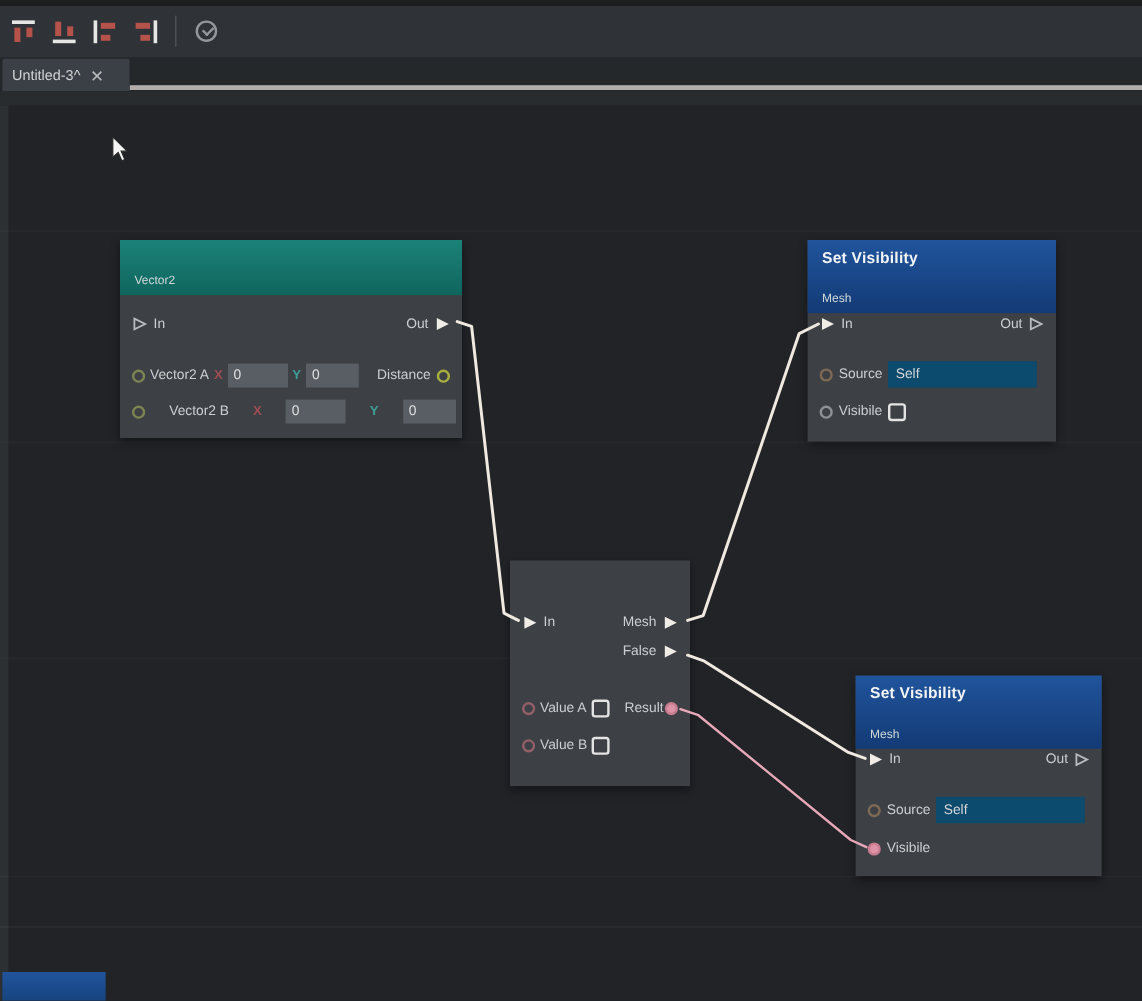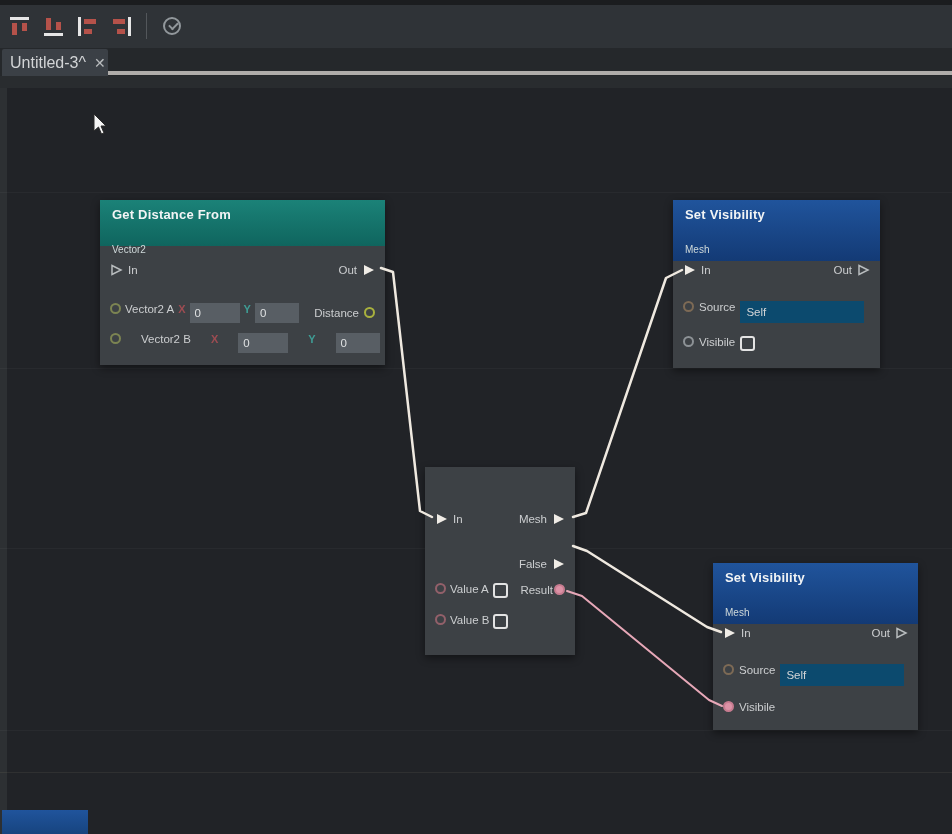--- a/index.html
+++ b/index.html
@@ -34,42 +34,42 @@
   .tool-sep { width:1px; height:26px; background:#53575b; margin:0 4px; }
   .check-circle { width:18px; height:18px; border:2px solid #9298 9c; border:2px solid #92989c;
                   border-radius:50%; position:relative; }
   .check-circle::after { content:""; position:absolute; left:4px; top:3px; width:7px; height:4px;
                   border-left:2px solid #92989c; border-bottom:2px solid #92989c; transform:rotate(-45deg); }
 
   
   .tabbar { position:absolute; left:0; top:48px; width:952px; height:28px; background:#25282b; }
   .tab { position:absolute; left:2px; top:1px; width:106px; height:27px; background:#3b4046;
          display:flex; align-items:center; padding:0 8px; gap:8px; border-radius:2px 2px 0 0; }
-  .tab-label { color:#d2d4d6; font-size:16px; white-space:nowrap; }
+  .tab-label { color:#d2d4d6; font-size:12px; white-space:nowrap; }
   .tab-close { color:#b9bcbe; font-size:14px; line-height:1; }
   .tab-strip { position:absolute; left:108px; right:0; top:23px; height:4px; background:#b0adaa; }
   .subtabgap { position:absolute; left:0; top:76px; width:952px; height:12px; background:#292c2f; }
 
   
   .canvas { position:absolute; left:0; top:88px; width:952px; height:746px; background:#212327; }
   .canvas-leftstrip { position:absolute; left:0; top:0; width:7px; height:100%; background:#2d3033; }
   .gridline { position:absolute; left:0; right:0; height:1px; background:rgba(255,255,255,0.035); }
   .gridline.g5 { background:rgba(175,165,140,0.10); }
 
   
   .node { position:absolute; background:#3d4145; box-shadow:0 3px 8px rgba(0,0,0,0.45); z-index:2; }
   .node-header { position:absolute; left:0; top:0; right:0; padding:7px 12px 0 12px; }
   .node-title { font-size:13px; font-weight:bold; color:#f2f4f5; letter-spacing:.2px; }
   .node-sub { font-size:10px; color:#cfd9da; margin-top:22px; }
   .hdr-teal   { height:46px; background:linear-gradient(180deg,#1b8278,#0f655e); }
   .hdr-blue   { height:61px; background:linear-gradient(180deg,#20549c,#133a75); }
   .hdr-purple { height:30px; background:linear-gradient(180deg,#6f57a5,#584488); }
   .row { position:absolute; left:0; right:0; height:20px; padding:0 10px;
          display:flex; align-items:center; }
-  .grp { display:flex; align-items:flex-start; gap:5px; }
+  .grp { display:flex; align-items:center; gap:5px; }
   .grp.right { margin-left:auto; }
   .plabel { font-size:11.5px; color:#ccced0; white-space:nowrap; }
   .axis { font-size:11px; font-weight:bold; }
   .axis.x { color:#9e4c52; }
   .axis.y { color:#3f9d95; }
 
   
   .tri { display:block; }
   .circ { width:11px; height:11px; border-radius:50%; border:2px solid #8d9296; flex:0 0 auto; }
   .circ.green { border-color:#7c8452; }
@@ -147,21 +147,20 @@
     <div class="canvas-leftstrip"></div>
     <div class="gridline" style="top:104px"></div>
     <div class="gridline" style="top:280px"></div>
     <div class="gridline" style="top:460px"></div>
     <div class="gridline" style="top:642px"></div>
     <div class="gridline g5" style="top:684px"></div>
   </div>
 
   <div class="node" style="left:100px; top:200px; width:285px; height:165px;">
     <div class="node-header hdr-teal">
-      <div class="node-title">Get Distance From</div>
       <div class="node-sub">Vector2</div>
     </div>
     <div class="row" style="top:60px">
       <div class="grp">
         <svg class="tri" width="13" height="12">
             <polygon points="2,1.5 11,6 2,10.5" fill="none" stroke="#b8bcbe" stroke-width="1.5"></polygon>
           </svg>
         <span class="plabel">In</span>
       </div>
       <div class="grp right">
@@ -240,21 +239,21 @@
           </svg>
         <span class="plabel">In</span>
       </div>
       <div class="grp right">
         <span class="plabel">Mesh</span>
         <svg class="tri" width="13" height="12">
             <polygon points="2,1 12,6 2,11" fill="#f0ece6"></polygon>
           </svg>
       </div>
     </div>
-    <div class="row" style="top:87px">
+    <div class="row" style="top:66px">
       <div class="grp right">
         <span class="plabel">False</span>
         <svg class="tri" width="13" height="12">
             <polygon points="2,1 12,6 2,11" fill="#f0ece6"></polygon>
           </svg>
       </div>
     </div>
     <div class="row" style="top:113px">
       <div class="grp" style="gap:4px">
         <span class="circ rose"></span>

